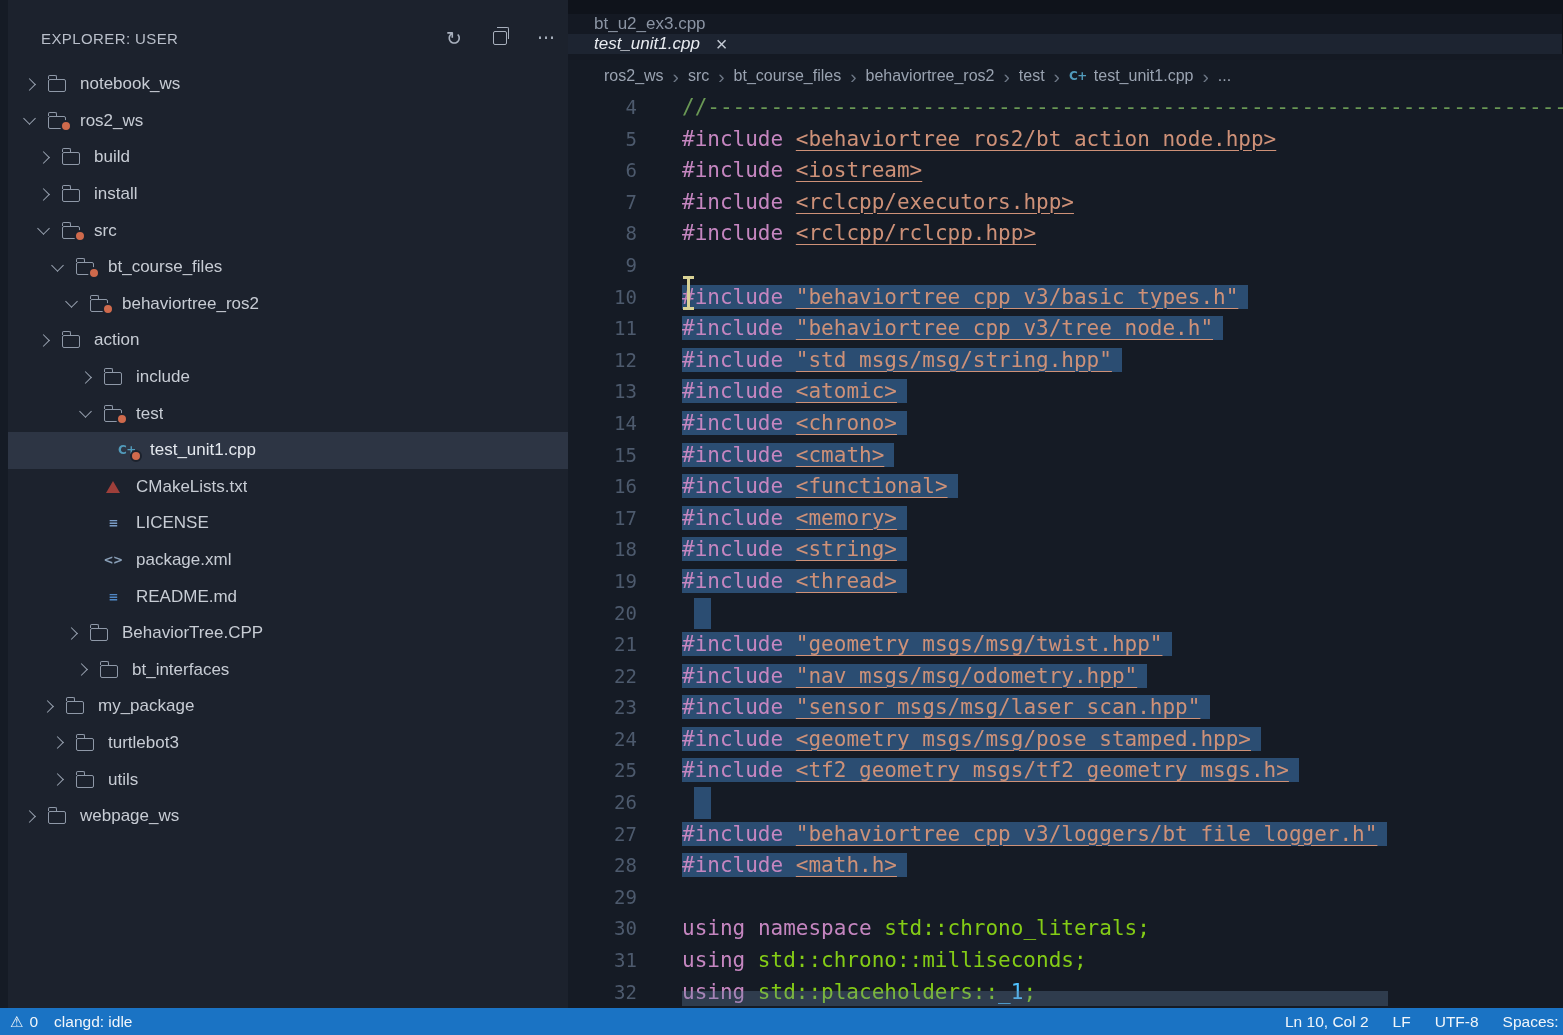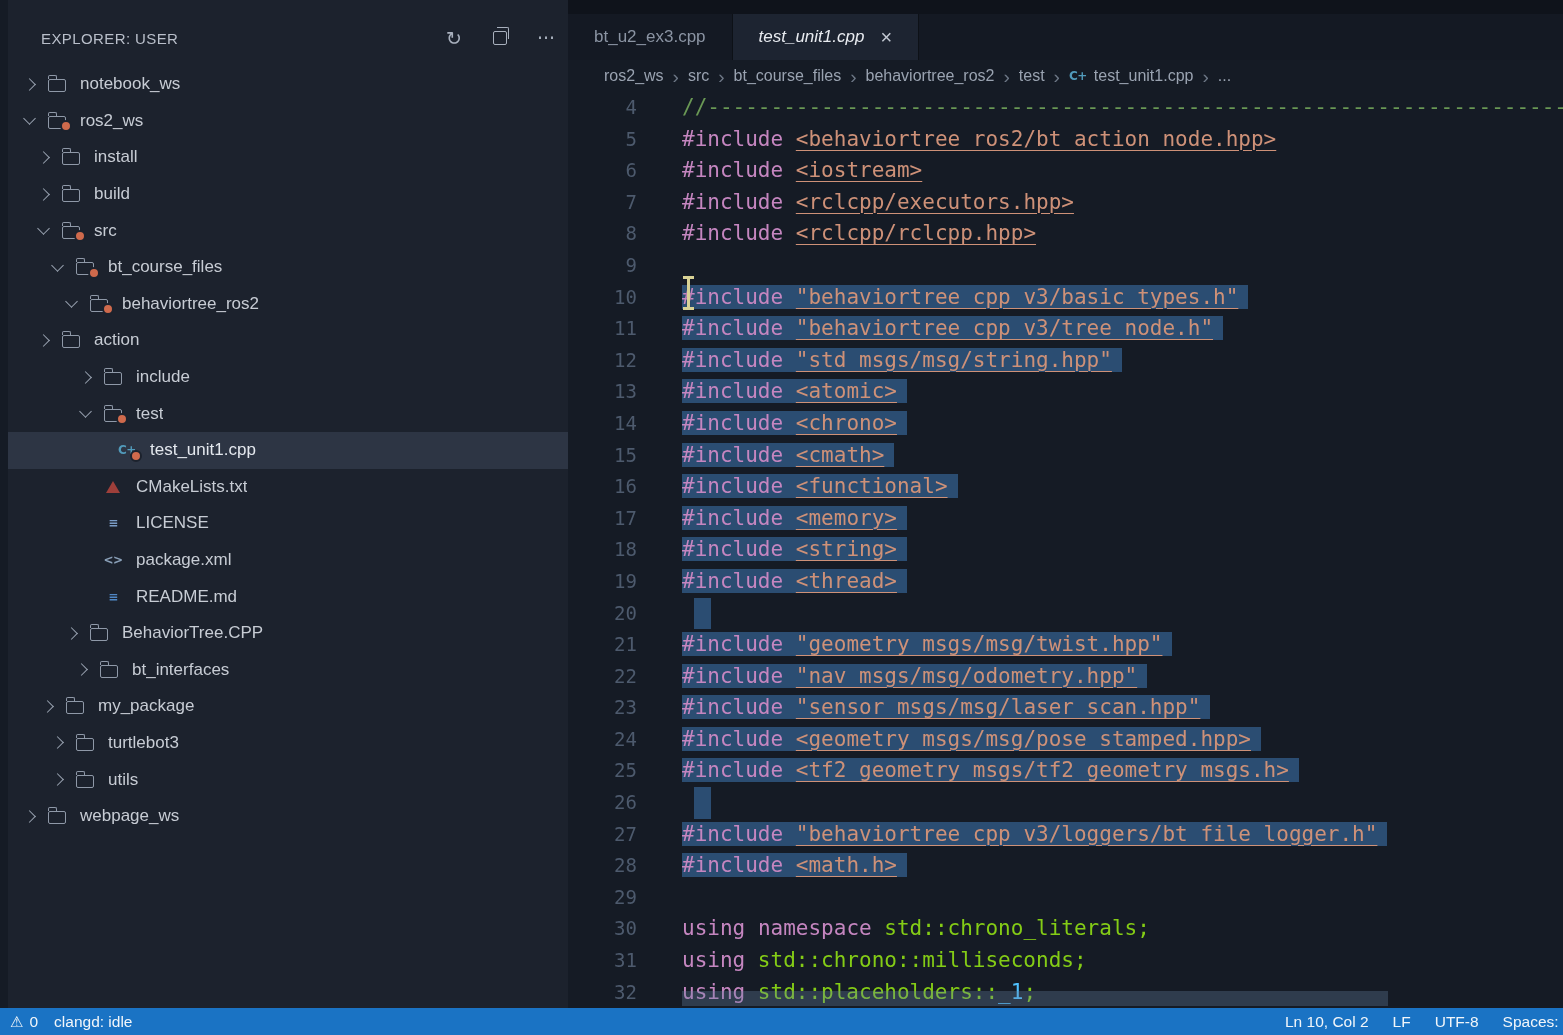--- a/index.html
+++ b/index.html
@@ -36,21 +36,21 @@
     border:1.5px solid #8f99a8; border-bottom:none; border-radius:2px 2px 0 0; }
   .dot { position:absolute; right:-4px; bottom:7px; width:8px; height:8px; border-radius:50%;
          background:#cf6a4c; border:2px solid #1c222d; }
   .t-ico { font-size:12px; font-weight:700; font-family:"DejaVu Sans", sans-serif; letter-spacing:-.5px; }
   .tri { width:0; height:0; border-left:7px solid transparent; border-right:7px solid transparent; border-bottom:12px solid #9e3f3a; }
   .lbl { overflow:hidden; }
 
   
   .editor { position:absolute; left:568px; top:0; right:0; bottom:27px; background:#151b25; overflow:hidden; }
   .topstrip { height:14px; background:#0f131b; }
-  .tabbar { height:46px; background:#141923; display:flex; }
+  .tabbar { height:46px; background:#141923; display:flex;flex-direction:column; }
   .tab { display:flex; align-items:center; padding:0 26px; font-size:17px; color:#8b94a3;
          background:#141923; border-right:1px solid #0d1117; cursor:pointer; }
   .tab.active { background:#1d2431; color:#e8ebf0; }
   .tab.active .tab-label { font-style:italic; }
   .tab-close { margin-left:16px; font-size:20px; color:#c3c9d3; font-style:normal; line-height:1; }
 
   .breadcrumbs { height:32px; display:flex; align-items:center; padding-left:36px; font-size:16px; color:#9aa3b1; background:#151b25; }
   .bc-item { cursor:pointer; }
   .bc-sep { margin:0 9px; color:#6e7887; font-size:19px; line-height:1; }
   .bc-fico { font-size:12px; font-weight:700; color:#519aba; margin-right:7px; font-family:"DejaVu Sans", sans-serif; letter-spacing:-.5px; }
@@ -119,30 +119,30 @@
         </span>
         <span class="lbl">ros2_ws</span>
       </div>
       <div class="row" style="padding-left: 28px;">
         <span class="chev-box">
           <span class="chev right"></span>
         </span>
         <span class="ico-box">
           <span class="f-ico"></span>
         </span>
+        <span class="lbl">build</span>
+      </div>
+      <div class="row" style="padding-left: 28px;">
+        <span class="chev-box">
+          <span class="chev right"></span>
+        </span>
+        <span class="ico-box">
+          <span class="f-ico"></span>
+        </span>
         <span class="lbl">install</span>
-      </div>
-      <div class="row" style="padding-left: 28px;">
-        <span class="chev-box">
-          <span class="chev right"></span>
-        </span>
-        <span class="ico-box">
-          <span class="f-ico"></span>
-        </span>
-        <span class="lbl">build</span>
       </div>
       <div class="row" style="padding-left: 28px;">
         <span class="chev-box">
           <span class="chev down"></span>
         </span>
         <span class="ico-box">
           <span class="f-ico"></span>
           <span class="dot"></span>
         </span>
         <span class="lbl">src</span>

